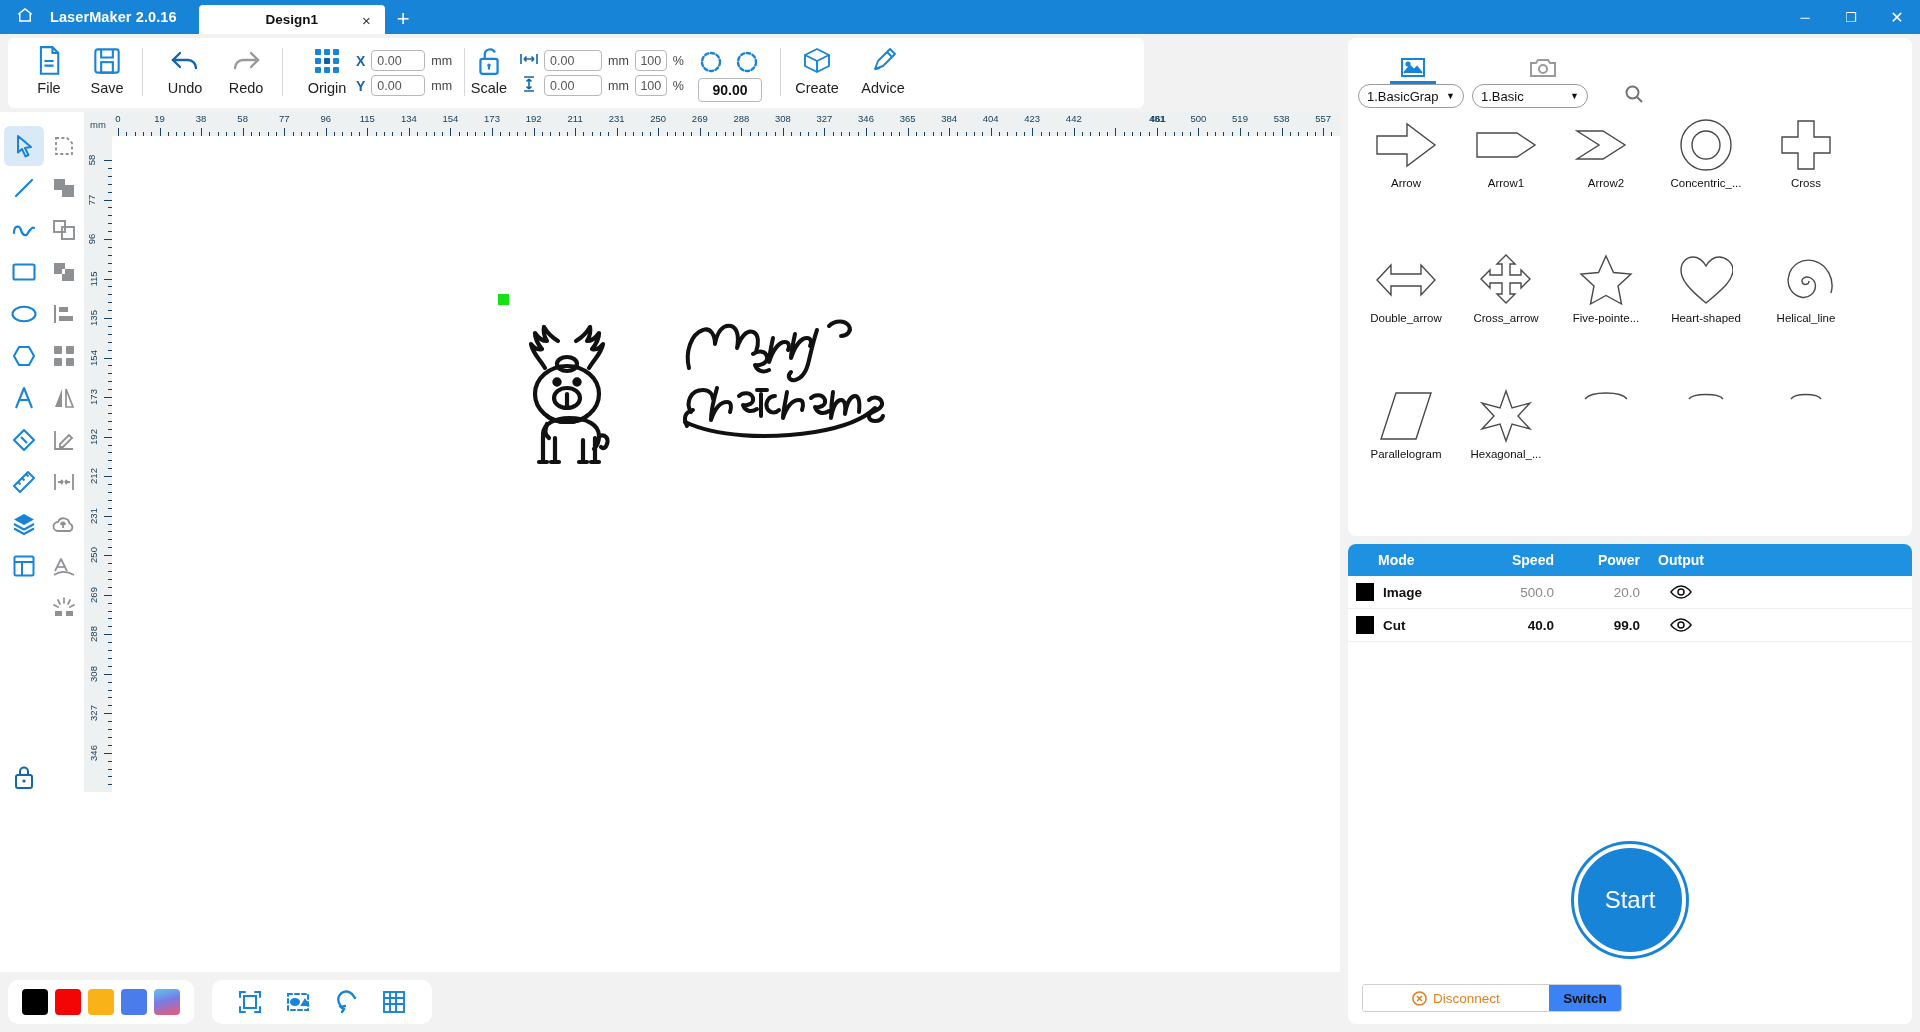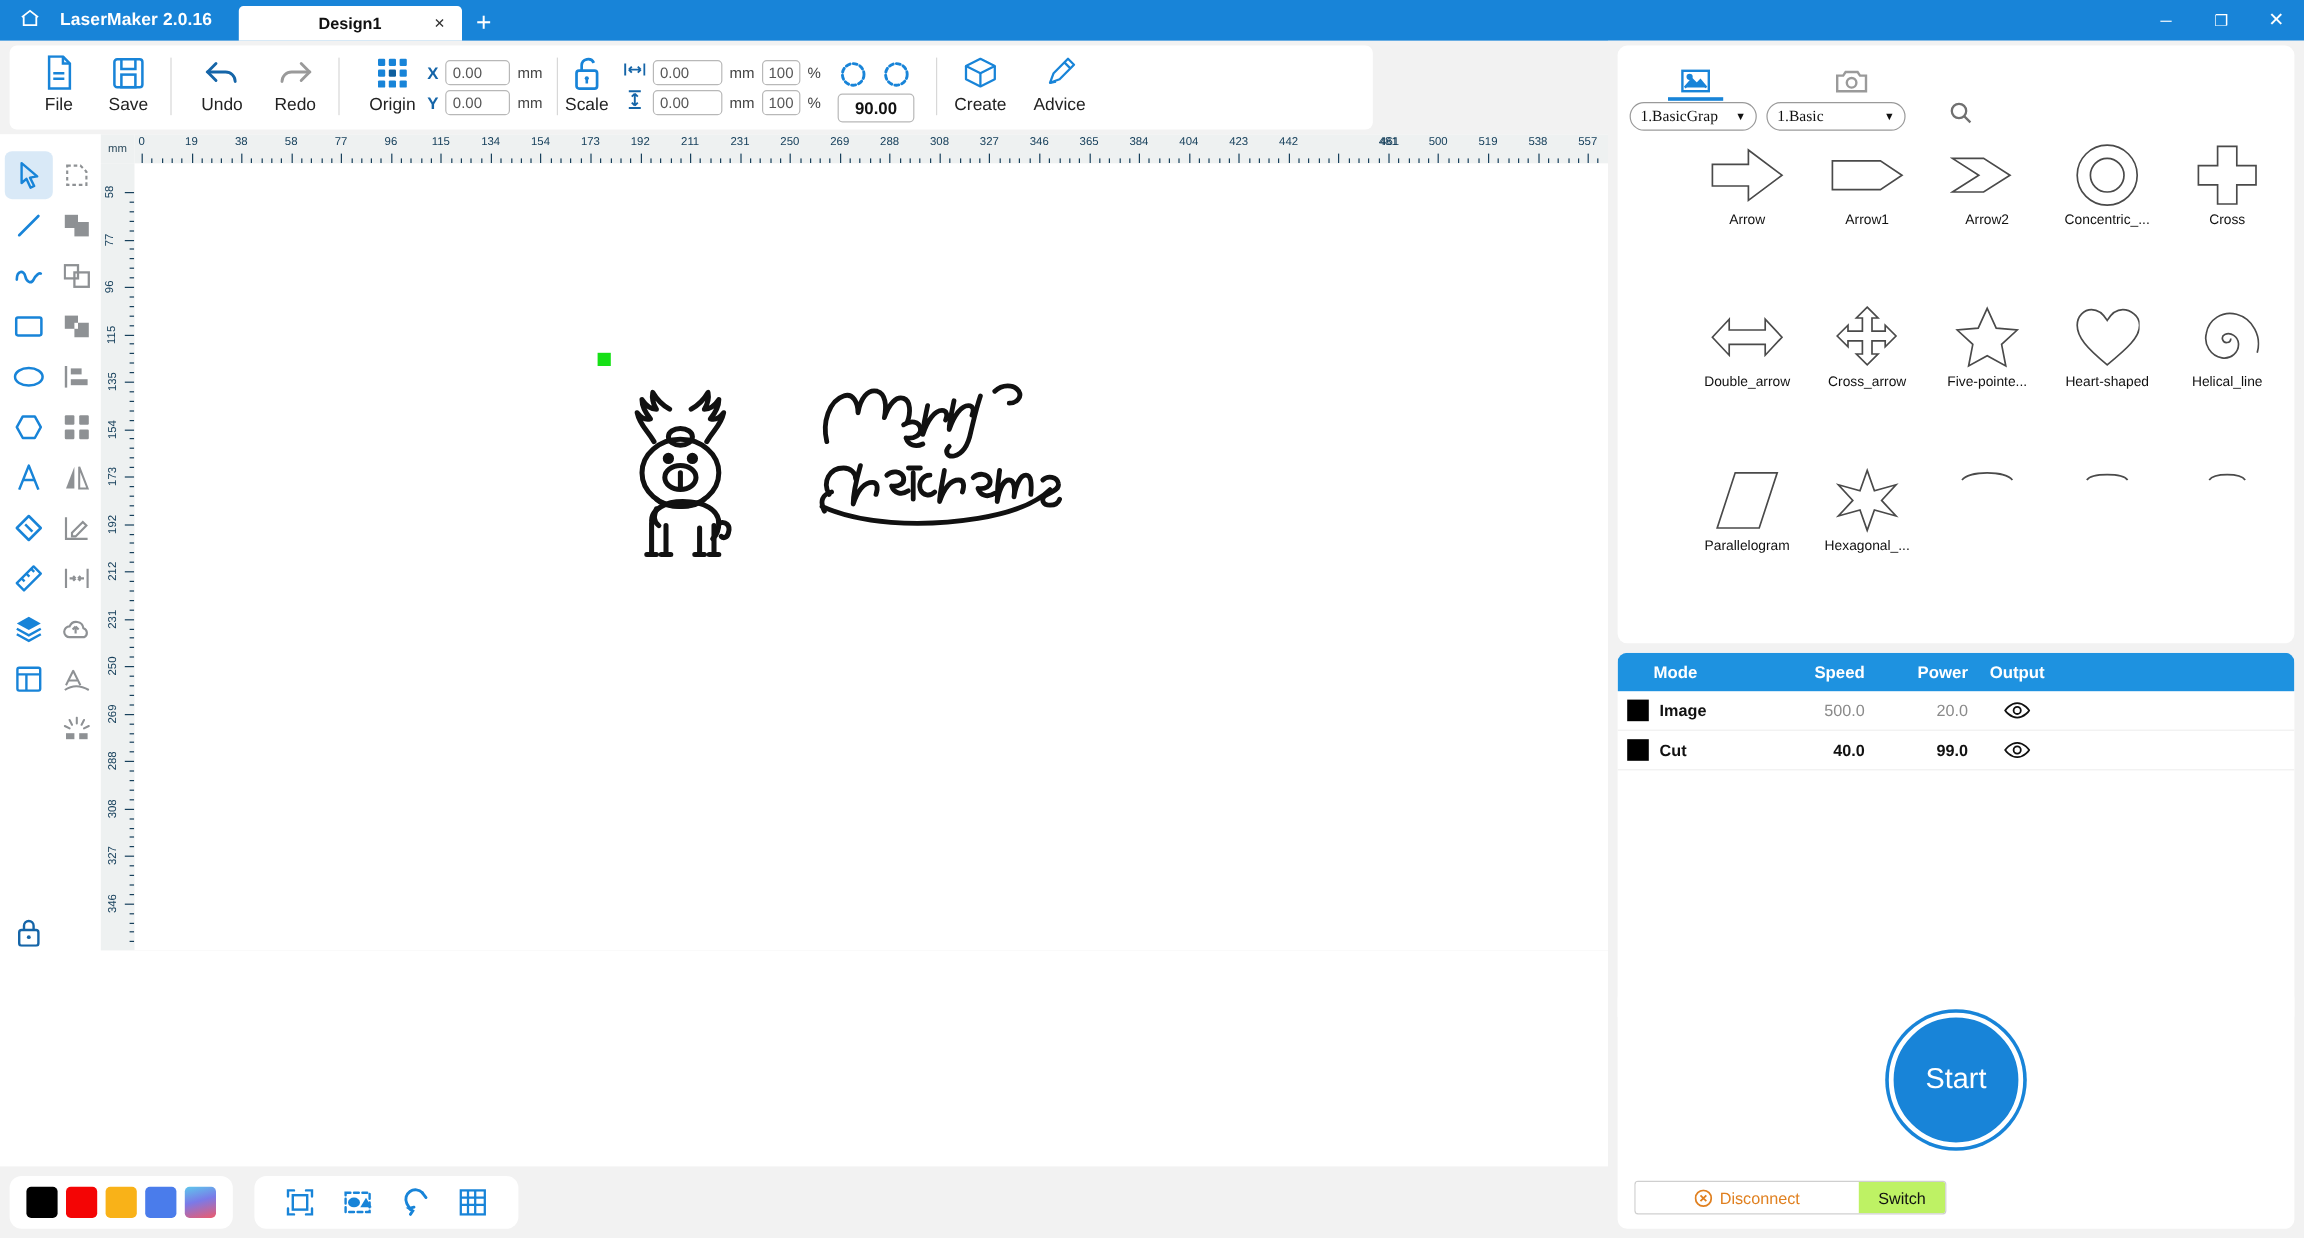--- a/index.html
+++ b/index.html
@@ -111,22 +111,22 @@
   }
   .rp-tabs { display:flex; height:46px; align-items:center; }
   .rp-tab { width:130px; height:46px; display:flex; align-items:flex-end; justify-content:center; position:relative; padding-bottom:4px;}
   .rp-tab .ul { position:absolute; bottom:0; left:50%; transform:translateX(-50%); width:46px; height:3px; background:#1884d8; }
   .rp-controls { display:flex; align-items:center; padding:0 10px; gap:8px; }
   .rp-select {
     border:1px solid #9a9a9a; border-radius:12px; height:24px; min-width:100px;
     display:flex; align-items:center; justify-content:space-between; padding:0 8px;
     font-size:13px; color:#111; background:#fff; overflow:hidden; white-space:nowrap;
   }
-  .rp-select .cv { overflow:hidden; text-overflow:clip;font-family:Liberation Serif, serif; }
-  .shape-grid { display:flex; flex-wrap:wrap; padding:6px 6px 0 8px; overflow:hidden; height:412px;justify-content:flex-end; }
+  .rp-select .cv { overflow:hidden; text-overflow:clip; }
+  .shape-grid { display:flex; flex-wrap:wrap; padding:6px 6px 0 8px; overflow:hidden; height:412px; }
   .shape-cell { width:84px; margin:0 8px 4px 8px; text-align:center; }
   .shape-cell .sv { height:62px; display:flex; align-items:center; justify-content:center; }
   .shape-cell .sn { font-size:11.5px; color:#111; margin-top:1px; white-space:nowrap; overflow:hidden; }
 
   .layer-card {
     position:absolute; left:8px; top:510px; width:564px; height:310px;
     background:#fff; border-radius:8px; overflow:hidden;
   }
   .layer-head { display:flex; height:32px; background:#1e92e0; align-items:center; color:#fff; font-size:14px; font-weight:bold;}
   .lh-mode { width:120px; padding-left:30px; }
@@ -148,21 +148,21 @@
   }
   .start-btn {
     position:absolute; left:50%; top:20px; transform:translateX(-50%);
     width:112px; height:112px; border-radius:50%; background:#1884d8;
     border:4px solid #fff; box-shadow:0 0 0 3px #1884d8;
     display:flex; align-items:center; justify-content:center;
     color:#fff; font-size:24px;
   }
   .conn-bar { position:absolute; left:14px; bottom:12px; width:260px; height:28px; display:flex; border:1px solid #cfcfcf; border-radius:3px; overflow:hidden;}
   .conn-left { flex:1; display:flex; align-items:center; justify-content:center; gap:6px; background:#fff; font-size:13.5px; color:#e08020;}
-  .conn-right { width:72px; display:flex; align-items:center; justify-content:center; background:#bef264; font-size:13.5px; color:#111; font-weight:normal;}
+  .conn-right { width:72px; display:flex; align-items:center; justify-content:center; background:#3b82f6; font-size:13.5px; color:#111; font-weight:bold;}
 </style>
 </head>
 <body>
 
 <div class="titlebar">
   <div class="home-icon">
     <svg width="18" height="18" viewBox="0 0 24 24" fill="none" stroke="#ffffff" stroke-width="2">
         <path d="M3 11l9-7 9 7"></path>
         <path d="M5 10v10h14V10"></path>
       </svg>

